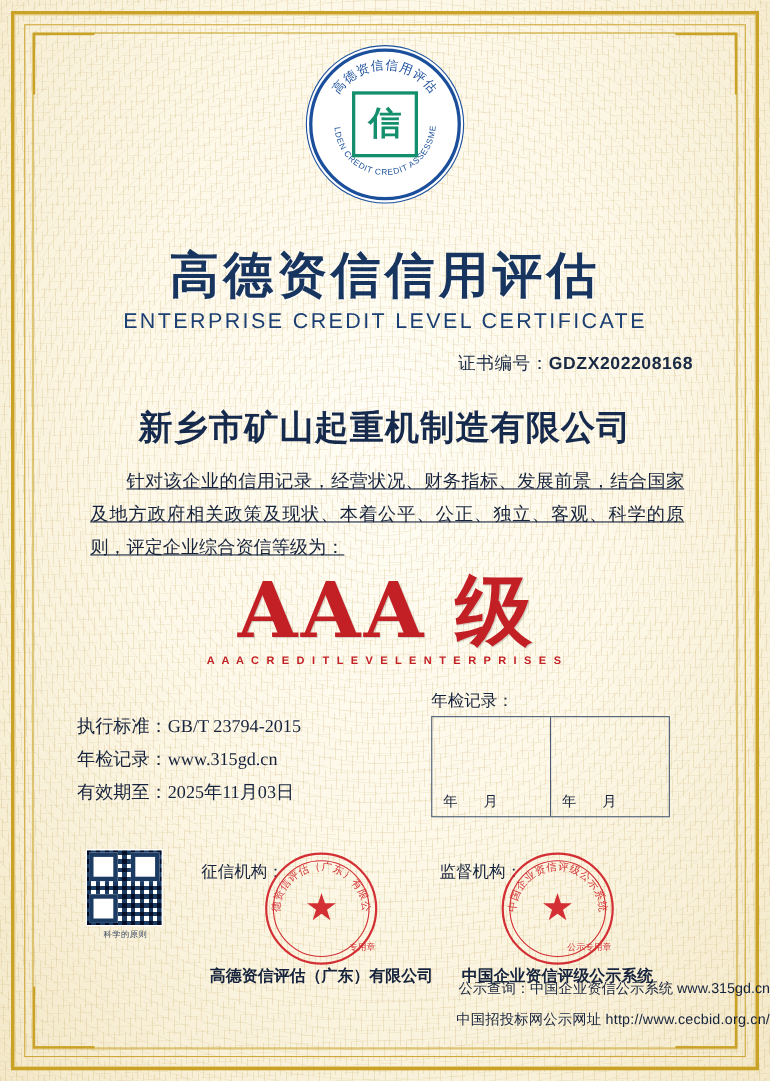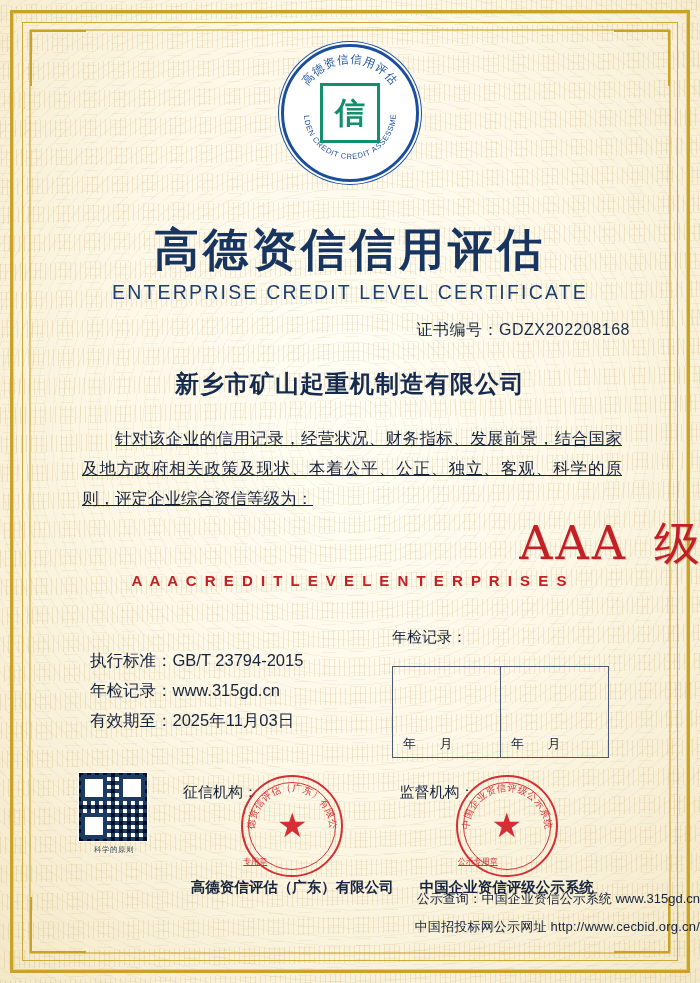--- a/index.html
+++ b/index.html
@@ -126,32 +126,32 @@
   .cert-no {
     position: absolute;
     right: 70px;
     top: 320px;
     font-size: 16px;
     color: #1a2a44;
     font-family: "Liberation Sans", sans-serif;
     letter-spacing: 0.5px;
   }
   .cert-no .num {
-    font-weight: normal;
+    font-weight: bold;
     letter-spacing: 0.5px;
     margin-top: 12px;
   }
 
   .company {
     position: absolute;
     left: 0; right: 0;
     top: 368px;
     text-align: center;
     font-family: "DejaVu Serif", serif;
-    font-size: 24px;
+    font-size: 31px;
     font-weight: bold;
     color: #152a4d;
     letter-spacing: 1px;
   }
 
   .paragraph {
     position: absolute;
     left: 82px;
     right: 78px;
     top: 423px;
@@ -165,63 +165,62 @@
   }
 
   .grade {
     position: absolute;
     left: 0; right: 0;
     top: 520px;
     text-align: center;
   }
   .grade .aaa {
     font-family: "DejaVu Serif", serif;
-    font-size: 46px;
-    font-weight: normal;
+    font-size: 70px;
+    font-weight: bold;
     color: #c32026;
     letter-spacing: 3px;
     line-height: 1;
     text-shadow: 1px 1px 1px rgba(0,0,0,0.18);
-    text-align: right;
   }
   .grade .aaa .ji {
     margin-left: 26px;
     letter-spacing: 0;
   }
   .grade .aaa-en {
     margin-top: 6px;
-    font-size: 15px;
+    font-size: 10px;
     font-weight: bold;
     letter-spacing: 2px;
     color: #c32026;
     font-family: "Liberation Sans", sans-serif;
   }
 
   
   .details {
     position: absolute;
-    left: 90px;
+    left: 70px;
     top: 645px;
     font-size: 16.5px;
     line-height: 30px;
     color: #16233c;
-    font-family: Liberation Sans, sans-serif;
+    font-family: Liberation Serif, serif;
   }
   .details div { white-space: nowrap; }
 
   .annual {
     position: absolute;
     left: 392px;
     top: 628px;
     width: 215px;
   }
   .annual .ann-title {
     font-size: 15px;
     color: #16233c;
-    margin-bottom: 19px;
+    margin-bottom: 4px;
   }
   .annual .ann-table {
     width: 215px;
     height: 90px;
     border: 1px solid #4a5a72;
     display: flex;
   }
   .annual .ann-cell {
     flex: 1;
     position: relative;
@@ -324,24 +323,23 @@
     color: #d01f26;
     font-size: 34px;
     line-height: 1;
   }
   .seal .seal-bottom {
     position: absolute;
     left: 0; right: 0;
     bottom: 8px;
     font-size: 8px;
     color: #d01f26;
-    text-align: left;
+    text-align: right;
     white-space: nowrap;
     overflow: hidden;
-    text-decoration: underline;
   }
   .org-name {
     margin-top: 1px;
     font-size: 14.5px;
     color: #16233c;
     font-weight: bold;
     white-space: nowrap;
   }
 
   

